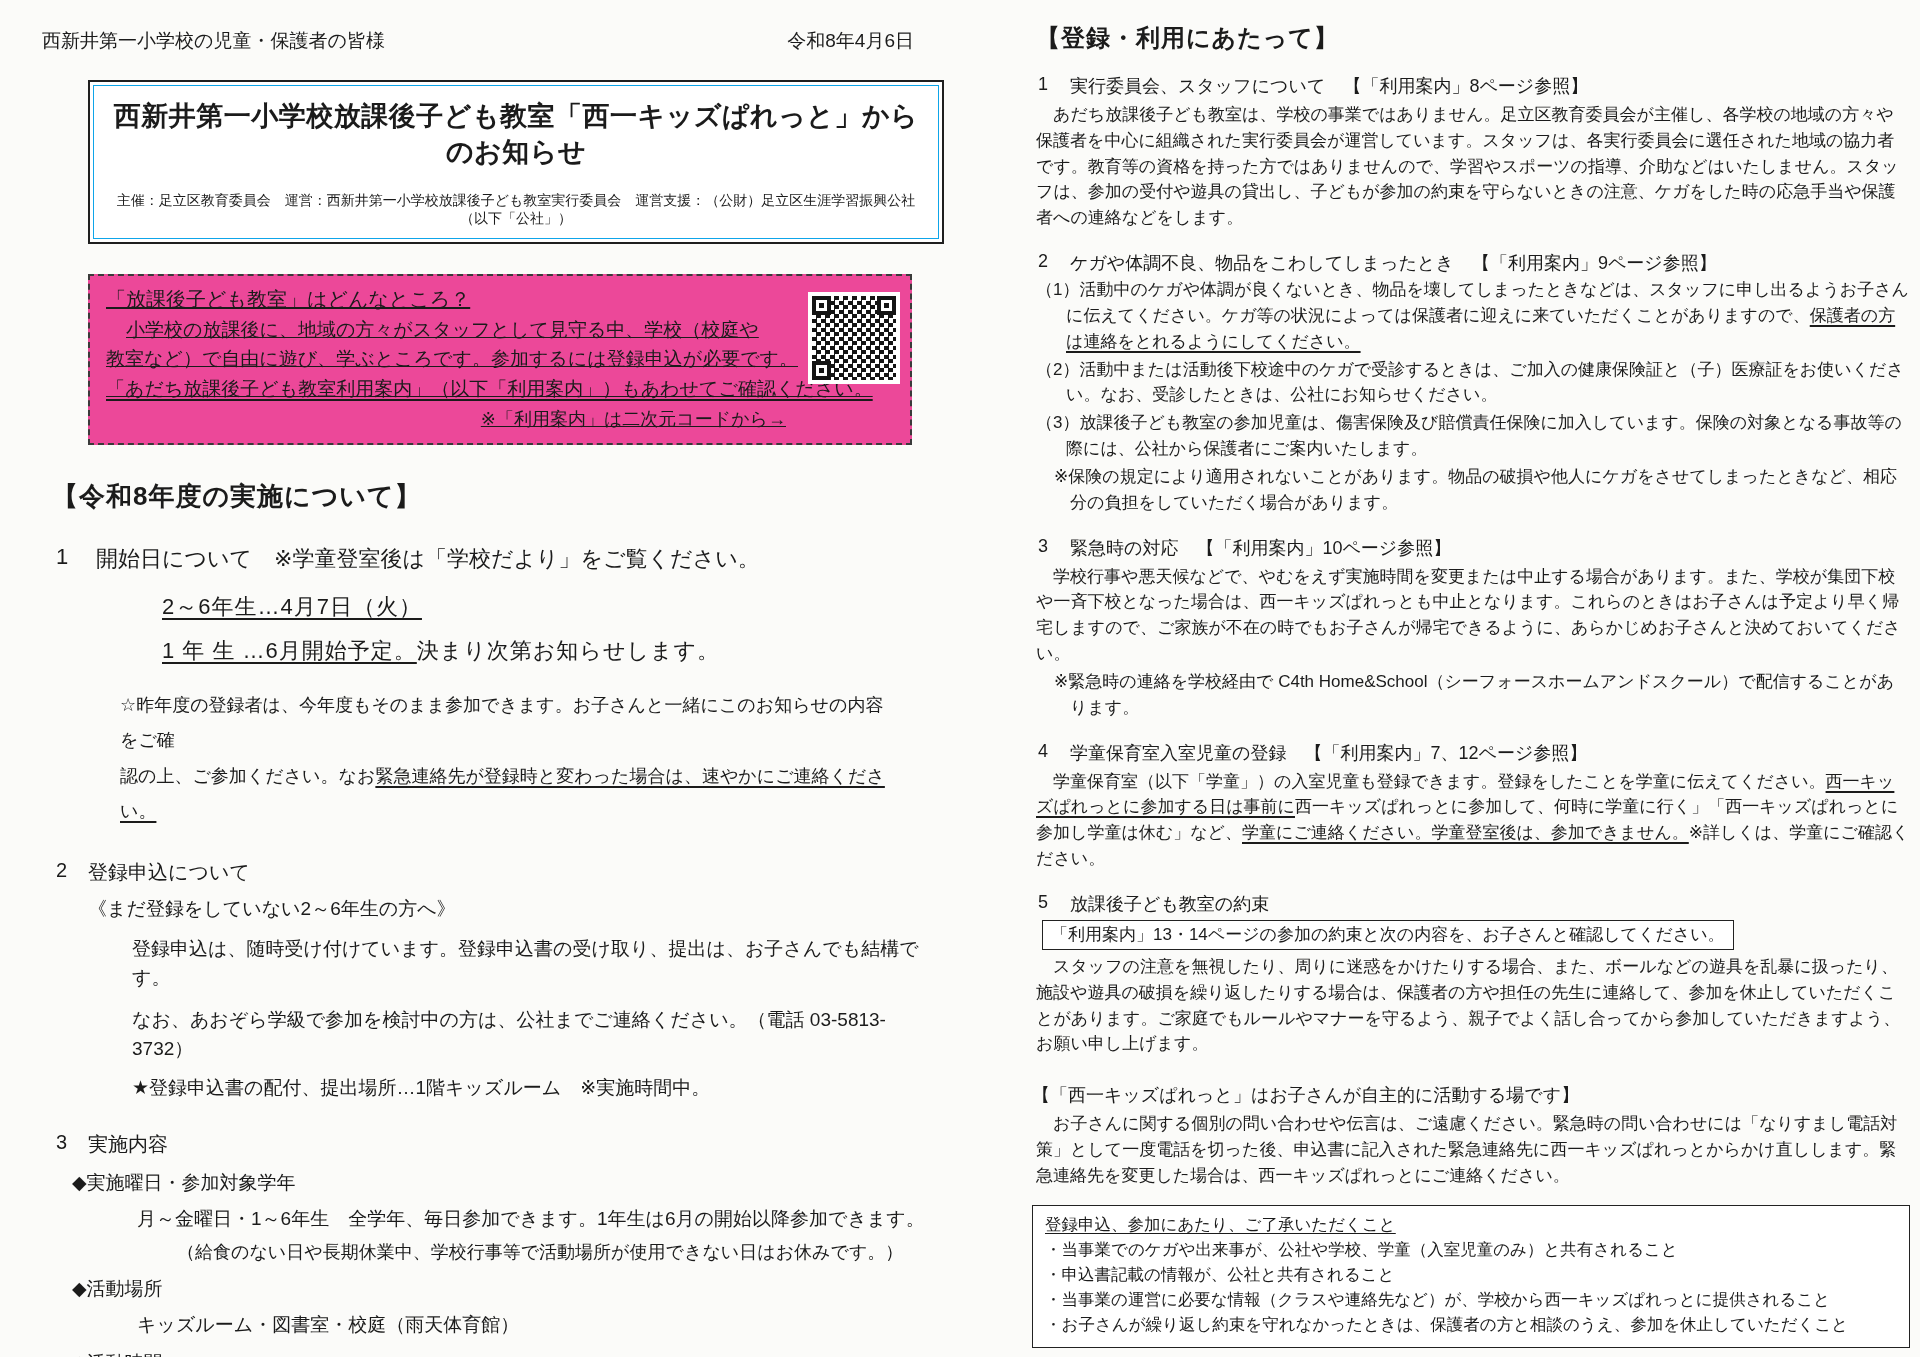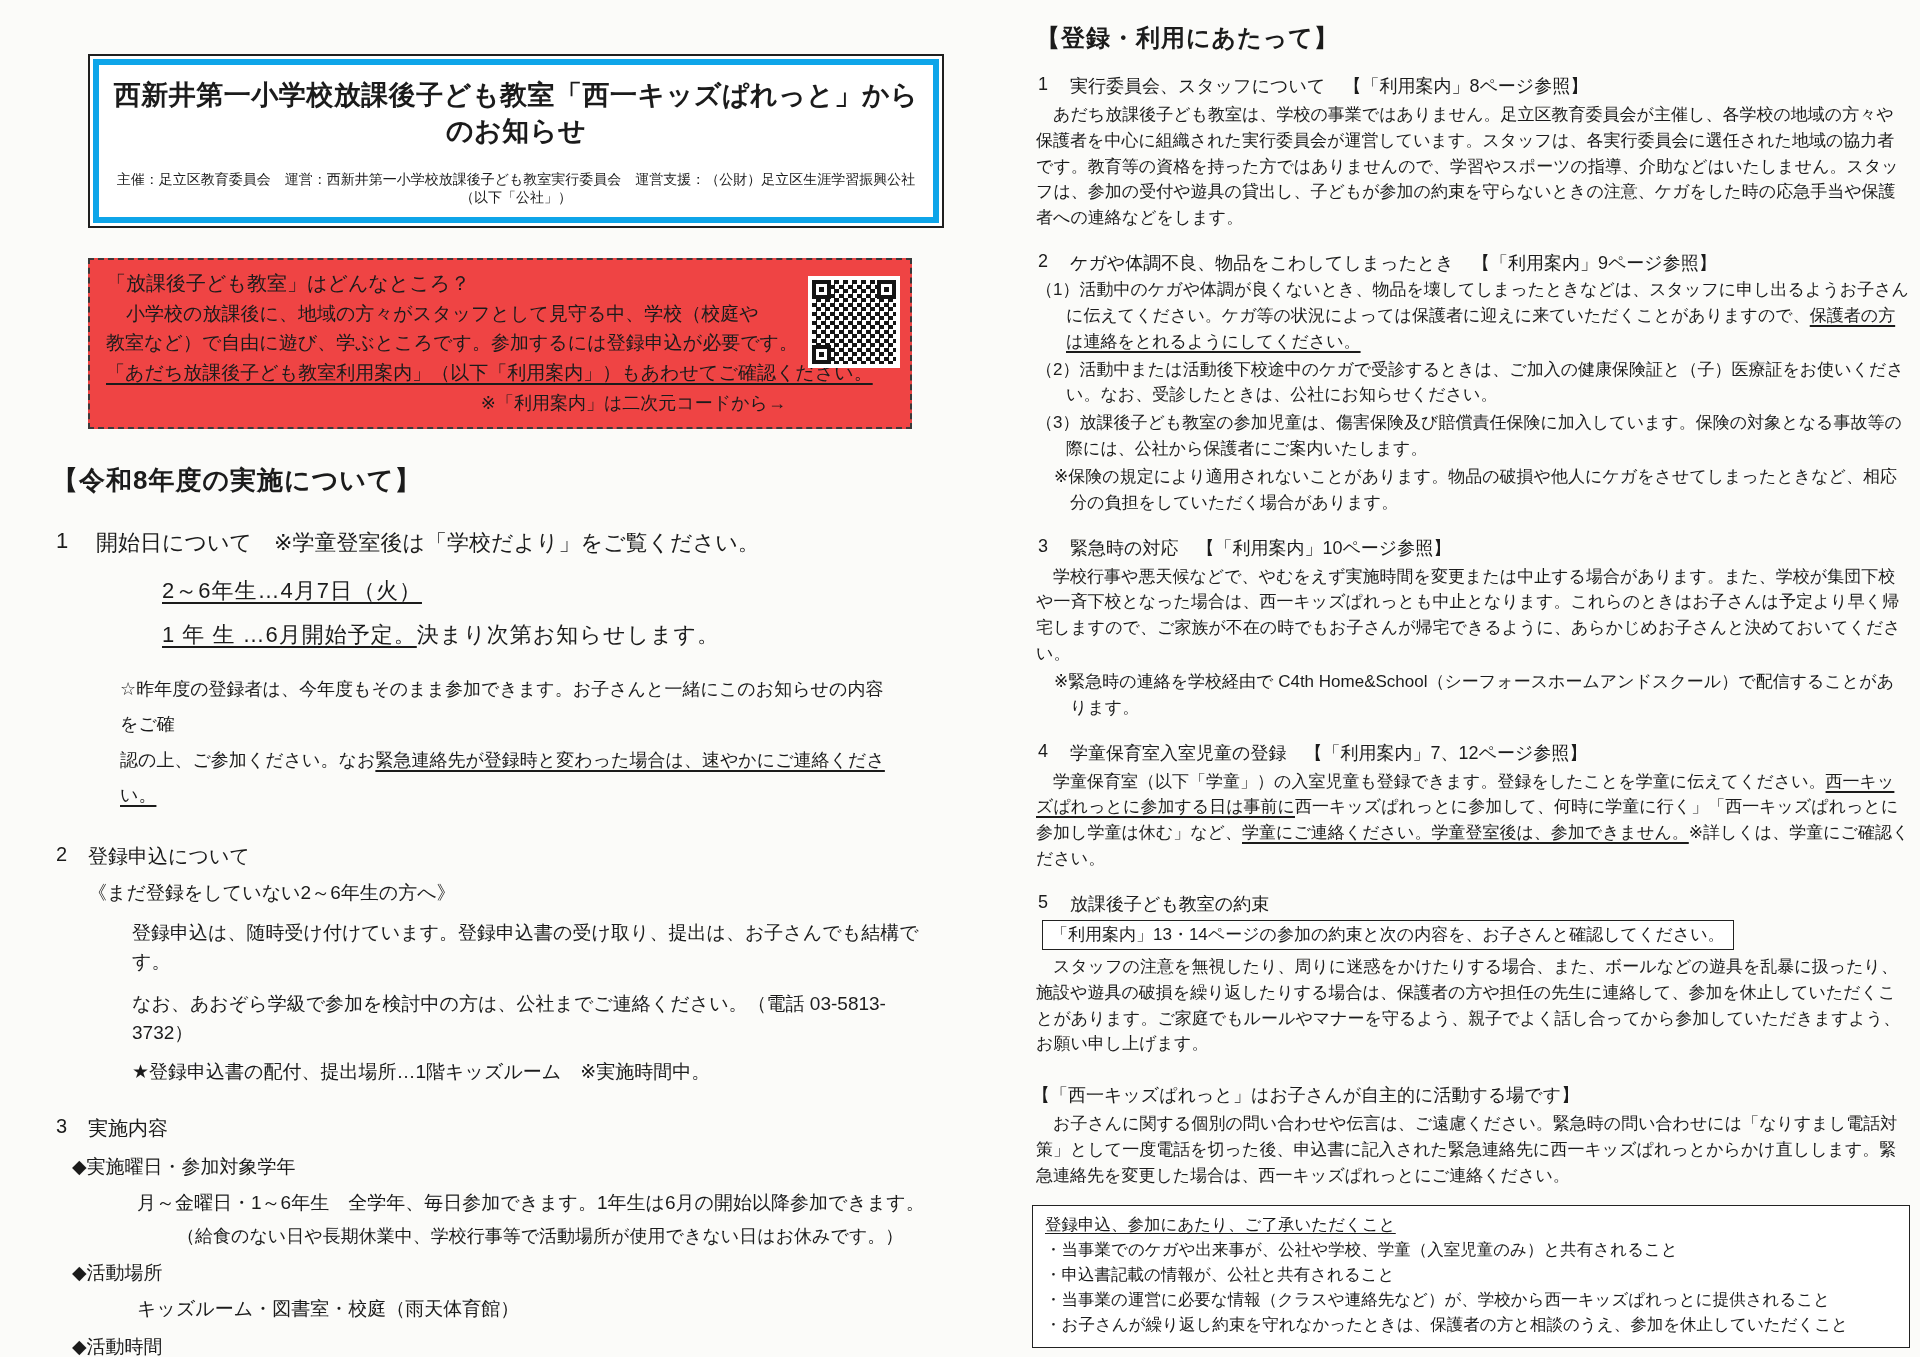--- a/index.html
+++ b/index.html
@@ -9,24 +9,24 @@
     font-family:"Liberation Sans","DejaVu Sans",sans-serif;
     -webkit-font-smoothing:antialiased;
   }
   .u{text-decoration:underline;text-underline-offset:4px;text-decoration-thickness:1.5px;}
   .col-left{position:absolute;left:42px;top:28px;width:900px;}
   .col-right{position:absolute;left:1032px;top:22px;width:878px;}
 
   
   .hdr{display:flex;justify-content:space-between;align-items:flex-start;font-size:19px;padding-right:28px;}
   .tbox{margin:26px 0 0 46px;width:846px;border:2px solid #1f1f1f;padding:3px;background:#fff;}
-  .tbox-in{border:6px solid #0ea5e9;padding:12px 10px 10px 10px;text-align:center;}
+  .tbox-in{border:1px solid #0ea5e9;padding:12px 10px 10px 10px;text-align:center;}
   .doc-title{font-size:27px;font-weight:bold;letter-spacing:0.5px;}
   .doc-subtitle{font-size:14px;margin-top:22px;text-align:center;}
-  .introbox{position:relative;margin:30px 0 0 46px;width:788px;border:2px dashed #3a3a3a;padding:10px 16px 12px 16px;background:#ef4444;}
+  .introbox{position:relative;margin:30px 0 0 46px;width:788px;border:2px dashed #3a3a3a;padding:10px 16px 12px 16px;background:#ec4899;text-decoration:underline;}
   .intro-q{font-size:20px;margin-bottom:2px;}
   .intro-l{font-size:19px;line-height:1.55;}
   .intro-ind{padding-left:20px;}
   .intro-note{text-align:right;padding-right:108px;font-size:18px;margin-top:4px;}
   .qr{position:absolute;right:14px;top:20px;width:84px;height:84px;
       background:repeating-conic-gradient(#141414 0% 25%,#ffffff 0% 50%);
       background-size:9px 9px;outline:4px solid #fff;}
   .qr .f{position:absolute;width:19px;height:19px;border:4px solid #141414;background:#fff;box-sizing:border-box;}
   .qr .f::after{content:"";position:absolute;inset:3px;background:#141414;}
   .qr .f.tl{left:0;top:0;} .qr .f.tr{right:0;top:0;} .qr .f.bl{left:0;bottom:0;}
@@ -64,20 +64,24 @@
   .consent-box{margin-top:16px;border:1.5px solid #222;padding:6px 10px 10px 12px;font-size:16.5px;line-height:1.52;background:#fff;}
   .consent-title{text-decoration:underline;text-underline-offset:3px;}
 </style>
 </head>
 <body>
 
 <div class="sheet">
 
   <div class="col-left">
 
+    <div class="hdr">
+      <span>西新井第一小学校の児童・保護者の皆様</span>
+      <span>令和8年4月6日</span>
+    </div>
 
     <div class="tbox">
       <div class="tbox-in">
         <div class="doc-title">西新井第一小学校放課後子ども教室「西一キッズぱれっと」からのお知らせ</div>
         <div class="doc-subtitle">主催：足立区教育委員会　運営：西新井第一小学校放課後子ども教室実行委員会　運営支援：（公財）足立区生涯学習振興公社（以下「公社」）</div>
       </div>
     </div>
 
     <div class="introbox">
       <div class="intro-q">「放課後子ども教室」はどんなところ？</div>

